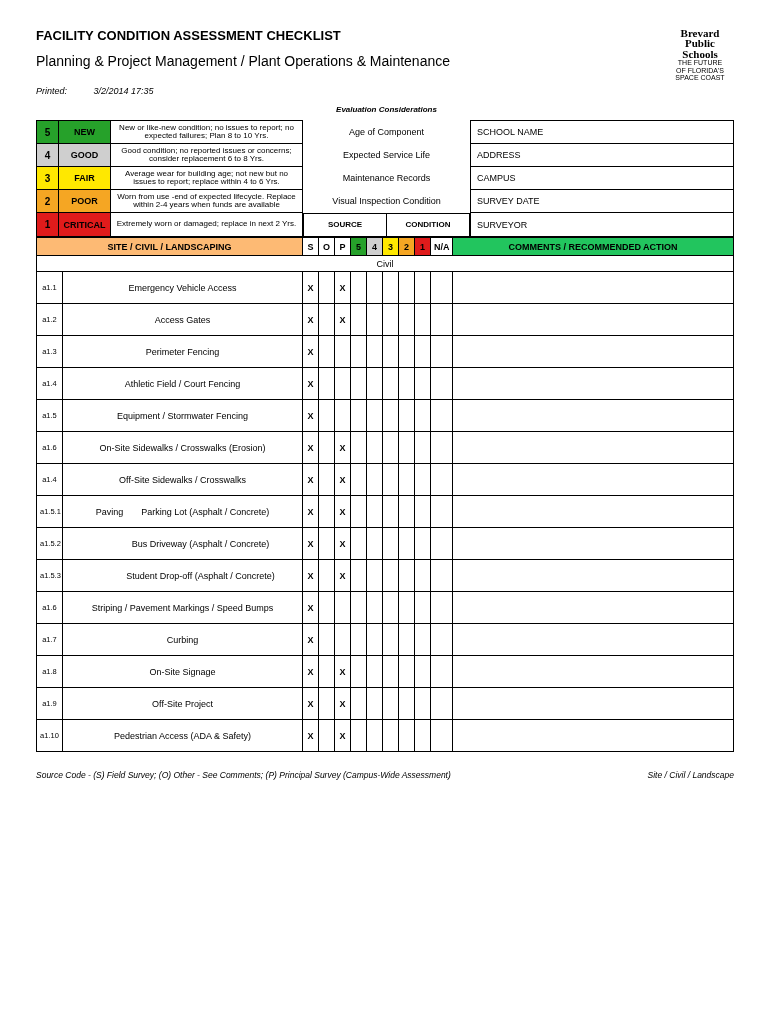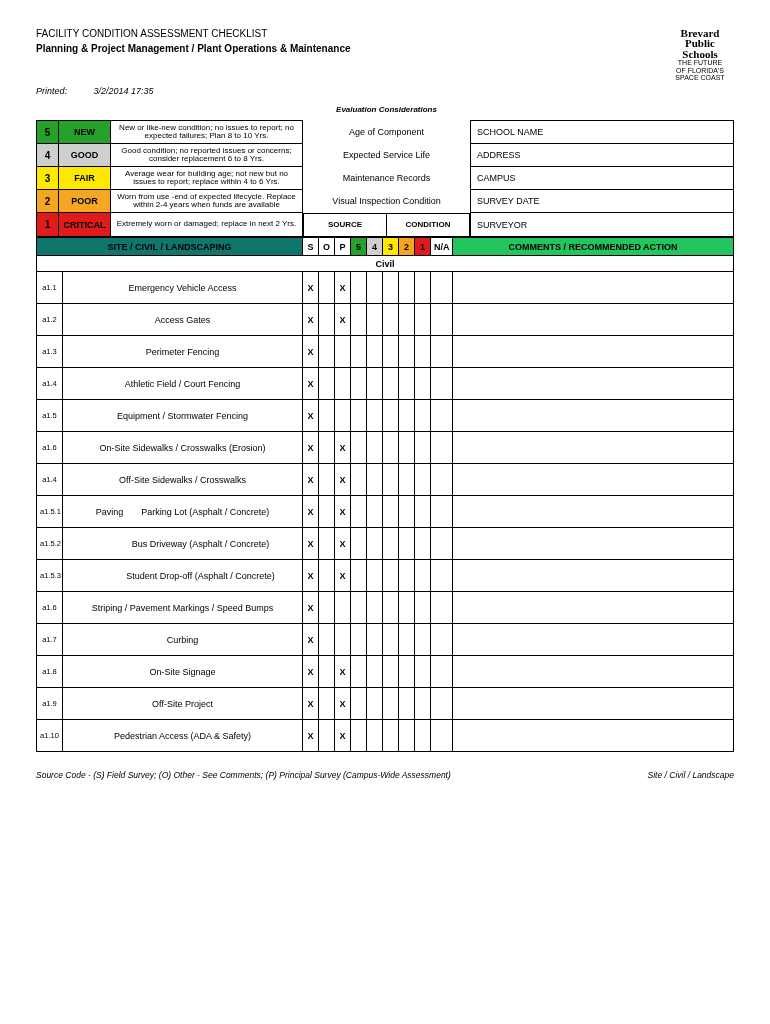--- a/index.html
+++ b/index.html
@@ -5,27 +5,27 @@
   body {
     font-family: Arial, Helvetica, sans-serif;
     font-size: 9px;
     margin: 0;
     padding: 28px 36px;
     width: 770px;
     box-sizing: border-box;
     color: #000;
   }
   h1 {
-    font-size: 10px;
+    font-size: 13px;
+    font-weight: bold;
+    margin: 0 0 10px 0;
+  }
+  .subtitle {
+    font-size: 14px;
     font-weight: normal;
-    margin: 0 0 4px 0;
-  }
-  .subtitle {
-    font-size: 10px;
-    font-weight: bold;
     margin: 0 0 14px 0;
   }
   .header-row {
     display: flex;
     align-items: flex-start;
   }
   .header-left { flex: 1; }
   .logo {
     width: 68px;
     height: 58px;
@@ -84,21 +84,21 @@
   table.chk td.id { width:26px; font-size:7.5px; }
   table.chk td.nm { text-align:center; }
   table.chk td.sop { width:16px; font-weight:bold; }
   table.chk td.cond { width:16px; }
   table.chk td.na { width:22px; }
   table.chk td.com { text-align:left; }
 
   .cat-row td {
     height:15px !important;
     text-align:left;
-    font-weight:bold;
+    font-weight:normal;
     font-size:10px;
     border-right:1px solid #000;
   }
 
   .hdr-colors .c5{background:#26a12a;}
   .hdr-colors .c4{background:#cfcfcf;}
   .hdr-colors .c3{background:#ffe800;}
   .hdr-colors .c2{background:#f5a623;}
   .hdr-colors .c1{background:#e01b1b;}
 
@@ -202,21 +202,21 @@
     <col style="width:16px">
       <col style="width:16px">
       <col style="width:16px">
       <col style="width:16px">
       <col style="width:16px">
     <col style="width:22px">
     <col>
   </colgroup>
   <tbody>
       <tr class="hdr-colors" style="height:17px;">
-    <td colspan="2" style="background:#0f766e;font-weight:bold;height:17px;">SITE / CIVIL / LANDSCAPING</td>
+    <td colspan="2" style="background:#fdba74;font-weight:bold;height:17px;">SITE / CIVIL / LANDSCAPING</td>
     <td class="sop" style="height:17px;">S</td>
     <td class="sop" style="height:17px;">O</td>
     <td class="sop" style="height:17px;">P</td>
     <td class="cond c5" style="height:17px;font-weight:bold;">5</td>
     <td class="cond c4" style="height:17px;font-weight:bold;">4</td>
     <td class="cond c3" style="height:17px;font-weight:bold;">3</td>
     <td class="cond c2" style="height:17px;font-weight:bold;">2</td>
     <td class="cond c1" style="height:17px;font-weight:bold;">1</td>
     <td class="na" style="height:17px;font-weight:bold;text-align:center;">N/A</td>
     <td style="background:#22c55e;font-weight:bold;height:17px;">COMMENTS / RECOMMENDED ACTION</td>

